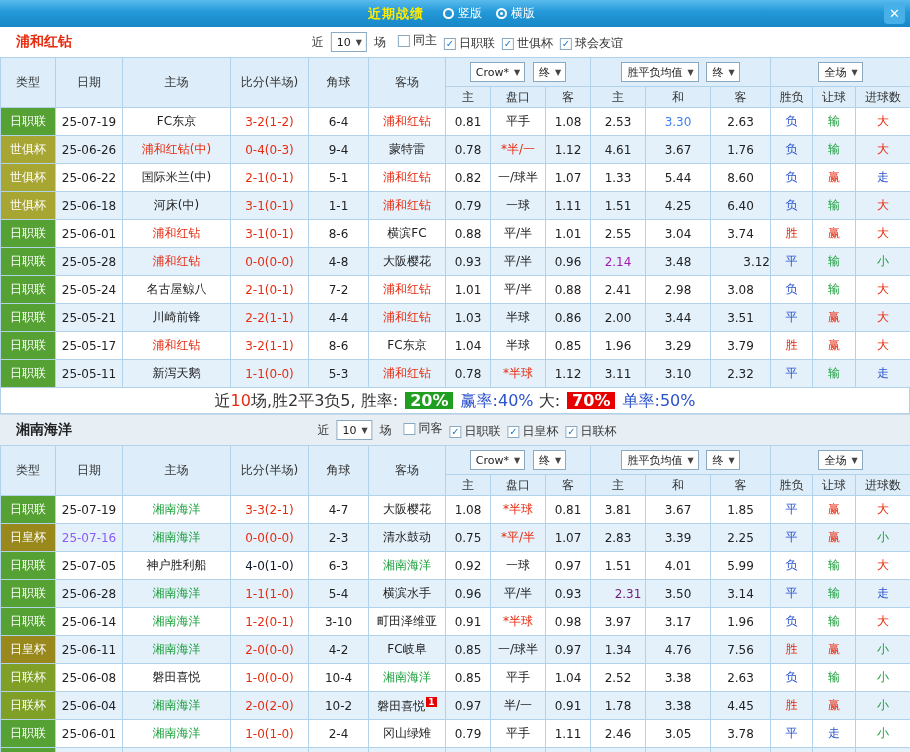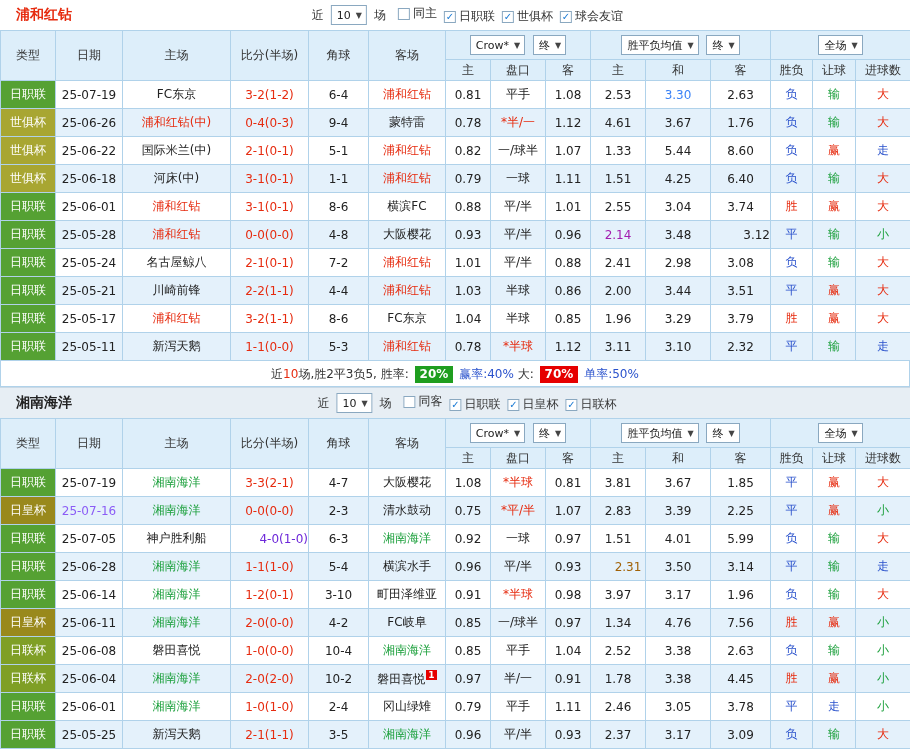--- a/index.html
+++ b/index.html
@@ -34,33 +34,45 @@
   th,td{border:1px solid #b0d2ea;text-align:center;overflow:hidden;white-space:nowrap;padding:0;}
   thead th{background:#ddeefa;font-weight:normal;font-size:12px;color:#333;}
   thead tr.h1 th{height:28px;}
   thead tr.h2 th{height:20px;}
   tbody td{height:27px;font-size:12px;}
   tbody tr.alt{background:#e4f1fb;}
   .rank{background:#e60000;color:#fff;font-size:9px;padding:0 2px;margin-left:1px;font-weight:bold;}
 
   
   .stats-row{height:26px;line-height:26px;text-align:center;border:1px solid #b0d2ea;border-top:none;
-             width:910px;box-sizing:border-box;font-size:12px;}
+             width:910px;box-sizing:border-box;font-size:16px;}
   .badge{display:inline-block;padding:0 5px;color:#fff;font-weight:bold;line-height:17px;margin:0 2px;}
   .badge.g{background:#1f9e1f;}
   .badge.r{background:#e60000;}
   .s-blue{color:#2a52cc;}
   .s-red{color:#e62b0f;}
   .s-dark{color:#333;}
 </style>
 </head>
 <body>
 
 <div class="page">
 
+  <div class="topbar">
+    <span class="topbar-title">近期战绩</span>
+    <span class="radio-opt">
+      <span class="rc"></span>
+      <span>竖版</span>
+    </span>
+    <span class="radio-opt">
+      <span class="rc on"></span>
+      <span>横版</span>
+    </span>
+    <span class="close-btn">✕</span>
+  </div>
 
   <div class="team-bar">
     <span class="team-title" style="color: rgb(230, 43, 15);">浦和红钻</span>
     <span class="filter-group">
       <span>近</span>
       <span class="sel">
         <span>10</span>
         <span class="arr">▼</span>
       </span>
       <span>场</span>
@@ -450,21 +462,21 @@
           <td style="color: rgb(34, 34, 34);">3.39</td>
           <td style="color: rgb(34, 34, 34);">2.25</td>
           <td style="color: rgb(42, 82, 204);">平</td>
           <td style="color: rgb(230, 43, 15);">赢</td>
           <td style="color: rgb(28, 160, 60);">小</td>
         </tr>
         <tr>
           <td style="color: rgb(255, 255, 255); background: rgb(85, 161, 51);">日职联</td>
           <td style="color: rgb(34, 34, 34);">25-07-05</td>
           <td style="color: rgb(34, 34, 34);">神户胜利船</td>
-          <td style="color: #6d28d9; text-align: right;">4-0(1-0)</td>
+          <td style="color: #0f172a;">4-0(1-0)</td>
           <td style="color: rgb(34, 34, 34);">6-3</td>
           <td style="color: rgb(28, 160, 60);">湘南海洋</td>
           <td style="color: rgb(34, 34, 34);">0.92</td>
           <td style="color: rgb(34, 34, 34);">一球</td>
           <td style="color: rgb(34, 34, 34);">0.97</td>
           <td style="color: rgb(34, 34, 34);">1.51</td>
           <td style="color: rgb(34, 34, 34);">4.01</td>
           <td style="color: rgb(34, 34, 34);">5.99</td>
           <td style="color: rgb(42, 82, 204);">负</td>
           <td style="color: rgb(28, 160, 60);">输</td>
@@ -473,21 +485,21 @@
         <tr class="alt">
           <td style="color: rgb(255, 255, 255); background: rgb(85, 161, 51);">日职联</td>
           <td style="color: rgb(34, 34, 34);">25-06-28</td>
           <td style="color: rgb(28, 160, 60);">湘南海洋</td>
           <td style="color: rgb(230, 43, 15);">1-1(1-0)</td>
           <td style="color: rgb(34, 34, 34);">5-4</td>
           <td style="color: rgb(34, 34, 34);">横滨水手</td>
           <td style="color: rgb(34, 34, 34);">0.96</td>
           <td style="color: rgb(34, 34, 34);">平/半</td>
           <td style="color: rgb(34, 34, 34);">0.93</td>
-          <td style="color: #a16207; padding-left: 20px;">2.31</td>
+          <td style="color: #701a75; padding-left: 20px;">2.31</td>
           <td style="color: rgb(34, 34, 34);">3.50</td>
           <td style="color: rgb(34, 34, 34);">3.14</td>
           <td style="color: rgb(42, 82, 204);">平</td>
           <td style="color: rgb(28, 160, 60);">输</td>
           <td style="color: rgb(42, 82, 204);">走</td>
         </tr>
         <tr>
           <td style="color: rgb(255, 255, 255); background: rgb(85, 161, 51);">日职联</td>
           <td style="color: rgb(34, 34, 34);">25-06-14</td>
           <td style="color: rgb(28, 160, 60);">湘南海洋</td>

